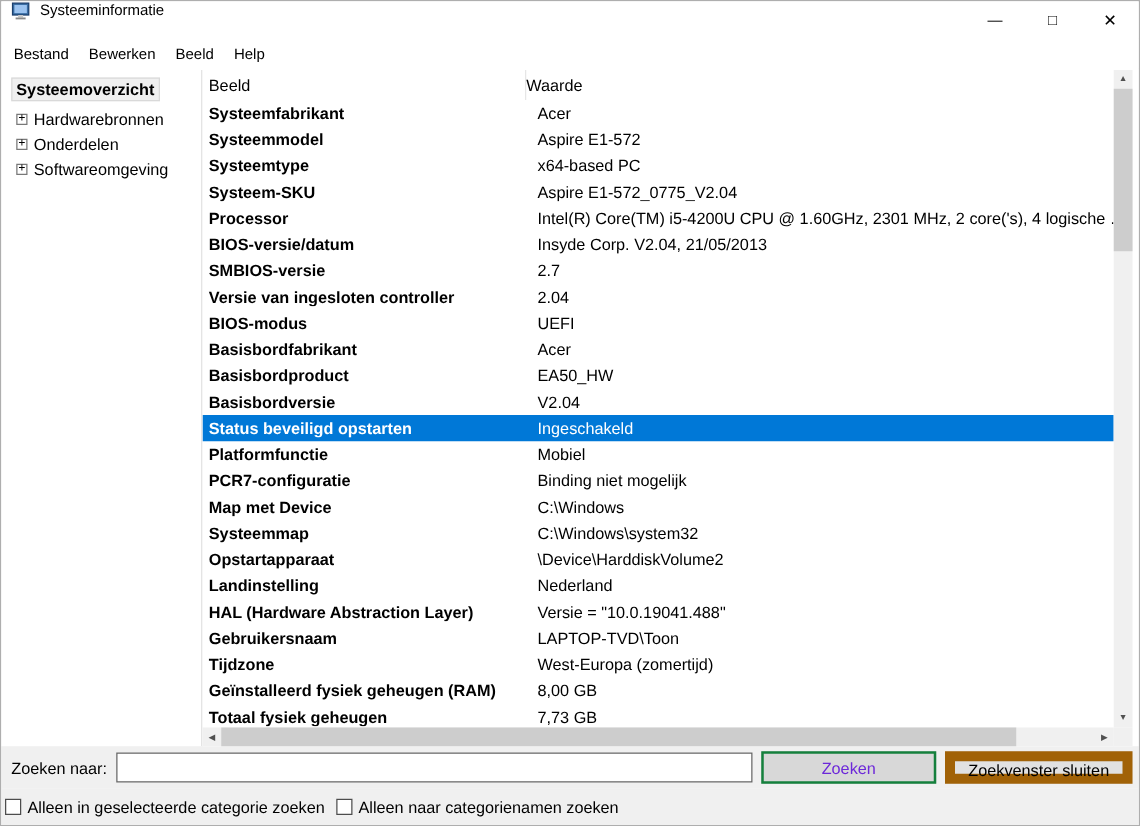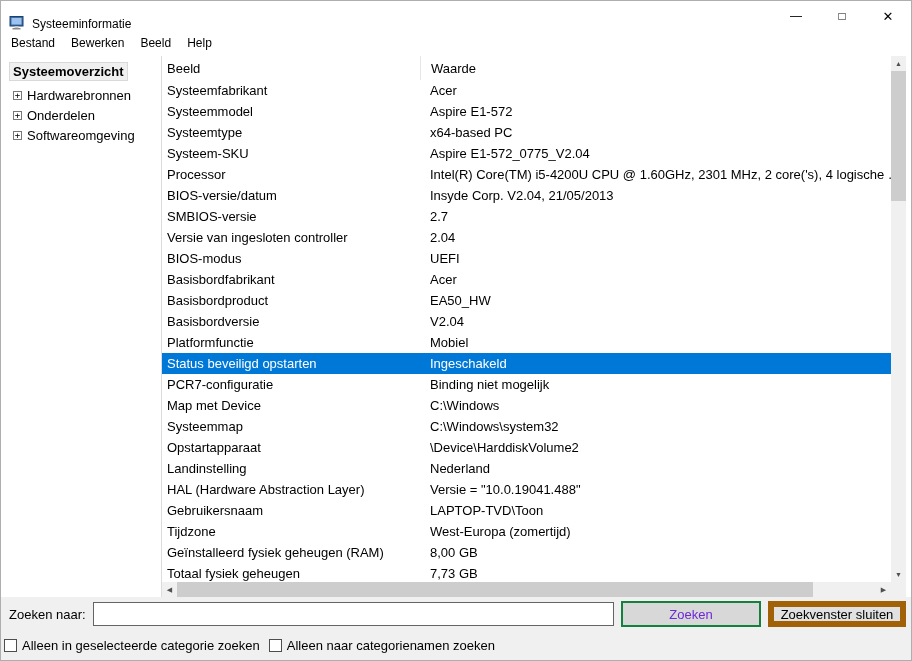--- a/index.html
+++ b/index.html
@@ -11,21 +11,21 @@
     background: #fff;
   }
   .window {
     width: 912px; height: 661px;
     border: 1px solid #aeaeae;
     background: #fff;
     display: flex; flex-direction: column;
     overflow: hidden;
   }
   
-  .titlebar { height: 30px; flex: 0 0 auto; display: flex; align-items: flex-end; padding-left: 8px; background: #fff; }
+  .titlebar { height: 30px; flex: 0 0 auto; display: flex; align-items: flex-start; padding-left: 8px; background: #fff; }
   .title-icon { width: 16px; height: 16px; flex: 0 0 auto; }
   .title-text { margin-left: 7px; font-size: 12px; }
   .title-controls { margin-left: auto; display: flex; height: 100%; }
   .ctrl { width: 46px; height: 100%; display: flex; align-items: center; justify-content: center; font-size: 12px; color: #000; }
   .ctrl.close { font-size: 13px; }
   
   .menubar { height: 24px; flex: 0 0 auto; display: flex; align-items: center; padding-left: 2px; font-size: 12px; background: #fff; }
   .menu-item { padding: 3px 8px; }
   
   .main { flex: 1 1 auto; min-height: 0; display: flex; padding: 1px 5px 0 5px; background: #fff; }
@@ -51,24 +51,24 @@
     font: 9px/7px "DejaVu Sans Mono", monospace;
     text-align: center; color: #000;
     margin-right: 5px;
   }
   .tree-label { white-space: nowrap; }
   
   .list-panel { flex: 1 1 auto; position: relative; min-width: 0; background: #fff; }
   .list-header { height: 24px; display: flex; align-items: stretch; padding-right: 15px; }
   .hcell { display: flex; align-items: center; white-space: nowrap; }
   .hcell.col-item { width: 258px; padding-left: 5px; flex: 0 0 auto; }
-  .hcell.col-value { flex: 1 1 auto; padding-left: 10px; border-left: 1px solid #e6e6e6; }
+  .hcell.col-value { flex: 1 1 auto; border-left: 1px solid #e6e6e6; }
   .rows { position: absolute; top: 24px; left: 0; right: 15px; bottom: 15px; overflow: hidden; }
   .row { height: 21px; display: flex; align-items: center; white-space: nowrap; }
-  .row .c1 { width: 258px; padding-left: 5px; flex: 0 0 auto; overflow: hidden; }
+  .row .c1 { width: 258px; padding-left: 5px; flex: 0 0 auto; overflow: hidden; font-weight: bold; }
   .row .c2 { flex: 1 1 auto; padding-left: 10px; overflow: hidden; }
   .row.selected { background: #0078d7; color: #fff; }
   
   .vscroll { position: absolute; top: 0; right: 0; bottom: 15px; width: 15px; background: #f0f0f0; }
   .vscroll .arrow { position: absolute; left: 0; width: 15px; height: 15px; display: flex; align-items: center; justify-content: center; font-size: 7px; color: #505050; }
   .vscroll .arrow.up { top: 0; }
   .vscroll .arrow.down { bottom: 0; }
   .vscroll .thumb { position: absolute; top: 15px; left: 0; right: 0; height: 130px; background: #cdcdcd; }
   .hscroll { position: absolute; left: 0; right: 15px; bottom: 0; height: 15px; background: #f0f0f0; }
   .hscroll .arrow { position: absolute; top: 0; width: 15px; height: 15px; display: flex; align-items: center; justify-content: center; font-size: 7px; color: #505050; }
@@ -79,21 +79,21 @@
   
   .searchbar { height: 34px; flex: 0 0 auto; display: flex; align-items: center; gap: 7px; padding: 0 5px 0 8px; background: #f0f0f0; }
   .search-label { white-space: nowrap; }
   .search-input {
     flex: 1 1 auto; height: 24px;
     border: 1px solid #646464; background: #fff;
     font: inherit; padding: 0 4px; outline: none;
   }
   .btn { height: 26px; font: inherit; text-align: center; }
   .btn-search { width: 140px; background: #d8d8d8; border: 2px solid #15803d; color: #6d28d9; }
-  .btn-close-search { width: 138px; background: #e1e1e1; border: 6px solid #a16207; color: #000; }
+  .btn-close-search { width: 150px; background: #e1e1e1; border: 8px solid #a16207; color: #000; }
   
   .checkrow { height: 29px; flex: 0 0 auto; display: flex; align-items: center; background: #f0f0f0; padding-left: 3px; }
   .checkbox { width: 13px; height: 13px; background: #fff; border: 1px solid #4d4d4d; flex: 0 0 auto; }
   .check-label { margin-left: 5px; white-space: nowrap; }
   .check2 { margin-left: 9px; }
 </style>
 </head>
 <body>
 
 <div class="window">
@@ -188,27 +188,27 @@
     <span class="c2">Acer</span>
   </div>
           <div class="row">
     <span class="c1">Basisbordproduct</span>
     <span class="c2">EA50_HW</span>
   </div>
           <div class="row">
     <span class="c1">Basisbordversie</span>
     <span class="c2">V2.04</span>
   </div>
-          <div class="row">
-    <span class="c1">Platformfunctie</span>
-    <span class="c2">Mobiel</span>
-  </div>
           <div class="row selected">
     <span class="c1">Status beveiligd opstarten</span>
     <span class="c2">Ingeschakeld</span>
+  </div>
+          <div class="row">
+    <span class="c1">Platformfunctie</span>
+    <span class="c2">Mobiel</span>
   </div>
           <div class="row">
     <span class="c1">PCR7-configuratie</span>
     <span class="c2">Binding niet mogelijk</span>
   </div>
           <div class="row">
     <span class="c1">Map met Device</span>
     <span class="c2">C:\Windows</span>
   </div>
           <div class="row">

